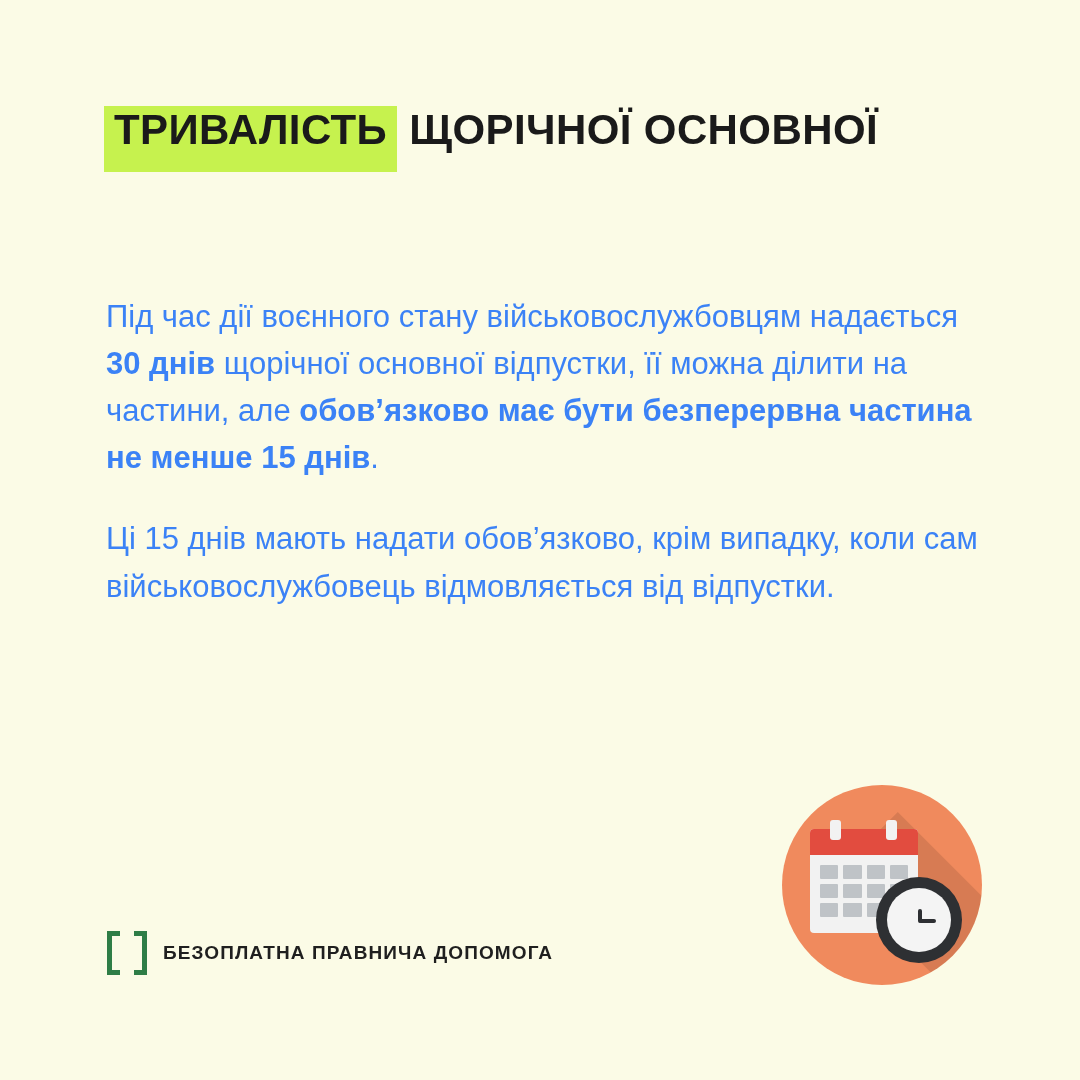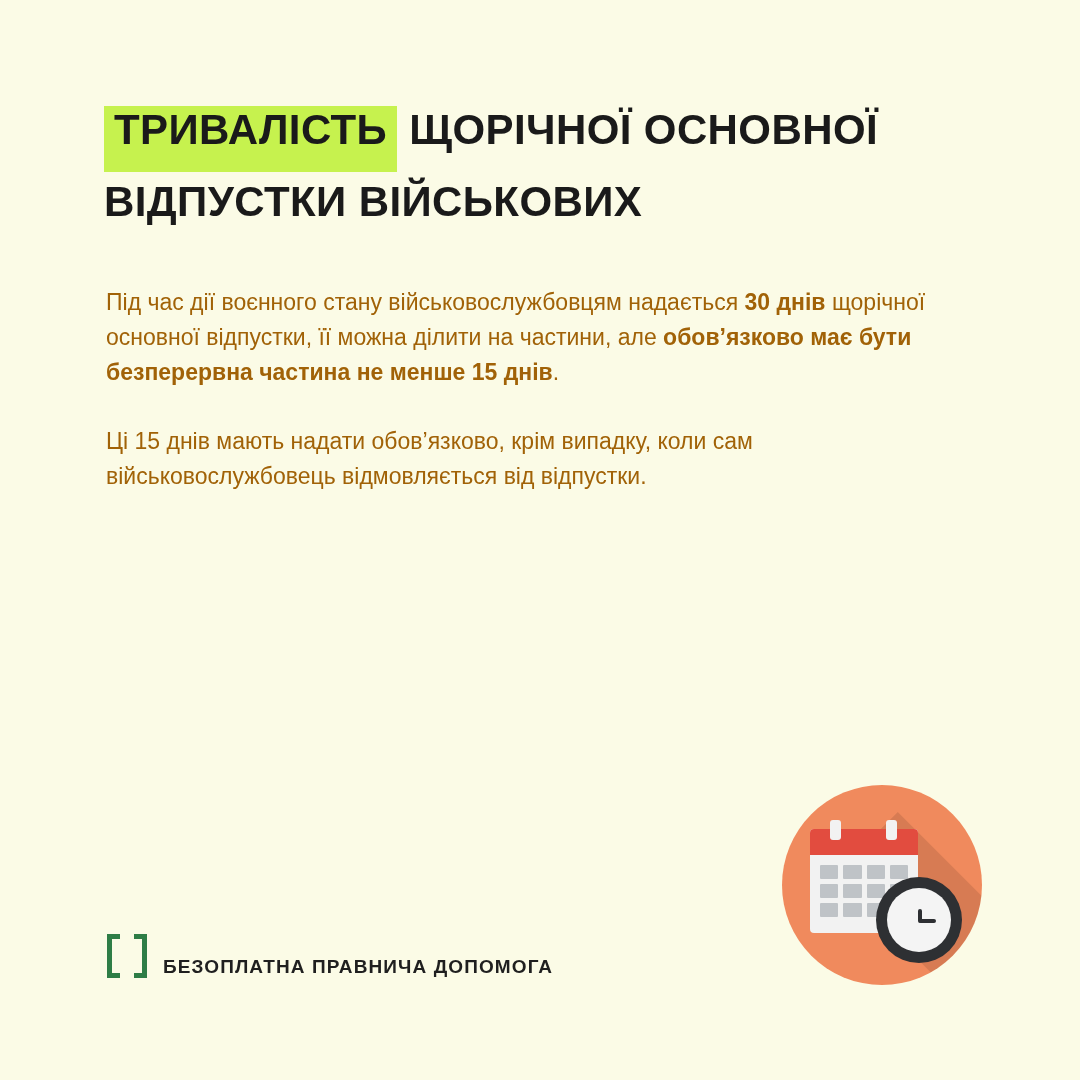--- a/index.html
+++ b/index.html
@@ -44,23 +44,23 @@
   }
 
   
   .body-block {
     position: absolute;
     left: 106px;
     top: 262px;
     width: 880px;
   }
   .para {
-    font-size: 23px;
+    font-size: 31px;
     line-height: 1.52;
-    color: #a16207;
+    color: #3b82f6;
     margin-bottom: 34px;
     font-weight: 400;
   }
   .para:last-child { margin-bottom: 8px; }
   .para b { font-weight: bold; }
 
   
   .illustration {
     position: absolute;
     left: 782px;
@@ -147,21 +147,21 @@
     background: #2E3033;
     border-radius: 2px;
   }
 
   
   .footer {
     position: absolute;
     left: 107px;
     top: 928px;
     display: flex;
-    align-items: flex-end;
+    align-items: center;
     height: 50px;
   }
   .bracket-mark {
     position: relative;
     width: 40px;
     height: 44px;
     margin-right: 16px;
   }
   .bracket-mark .b {
     position: absolute;
@@ -184,21 +184,20 @@
 </head>
 <body>
 
 <div class="card">
 
   <div class="title-block">
     <div class="title-line">
       <span class="hl">ТРИВАЛІСТЬ</span>
       <span>ЩОРІЧНОЇ ОСНОВНОЇ</span>
     </div>
-    <div class="title-line">ВІДПУСТКИ ВІЙСЬКОВИХ</div>
   </div>
 
   <div class="body-block">
     <p class="para"><span>Під час дії воєнного стану військовослужбовцям надається </span><b>30 днів</b><span> щорічної основної відпустки, її можна ділити на частини, але </span><b>обов’язково має бути безперервна частина не менше 15 днів</b><span>.</span></p>
     <p class="para">Ці 15 днів мають надати обов’язково, крім випадку, коли сам військовослужбовець відмовляється від відпустки.</p>
   </div>
 
   <div class="illustration">
     <div class="ill-circle">
       <div class="ill-shadow"></div>

